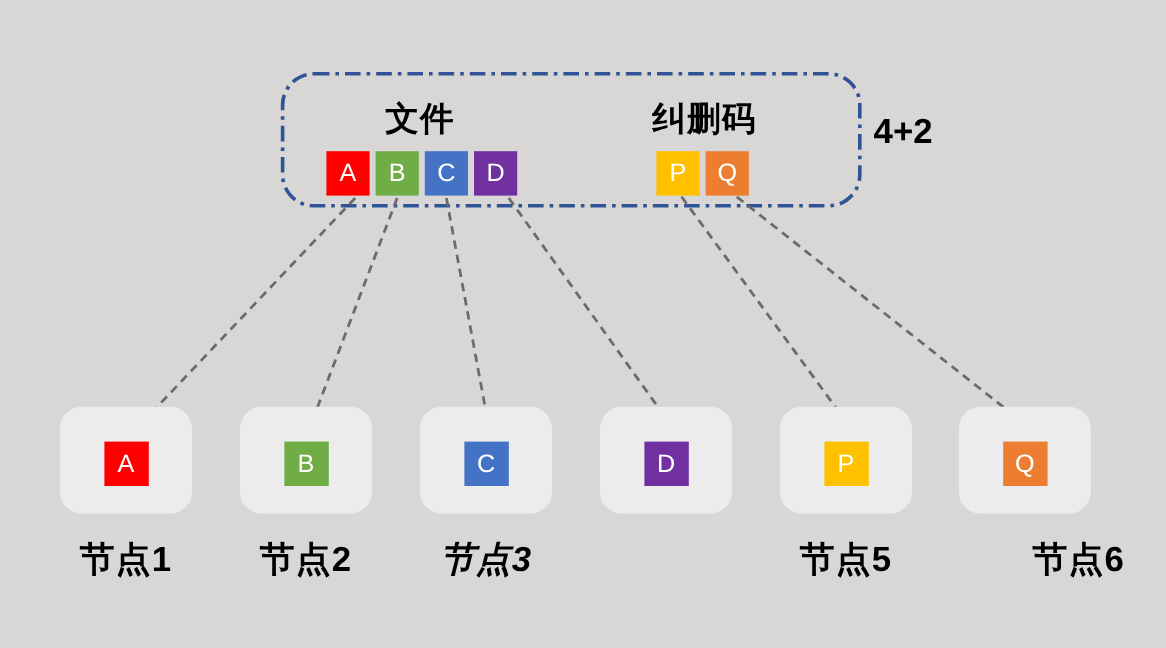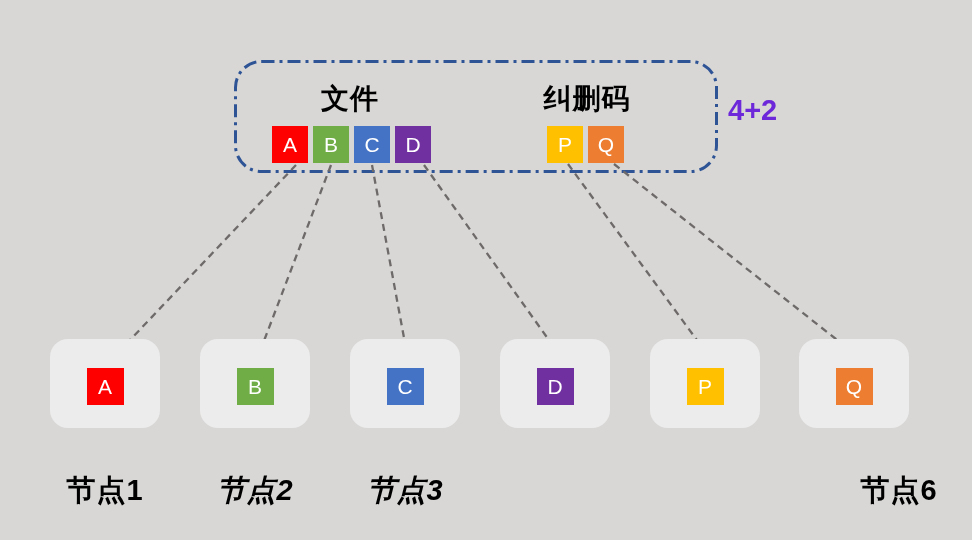--- a/index.html
+++ b/index.html
@@ -15,21 +15,21 @@
     position: absolute;
     font-size: 28px;
     font-weight: bold;
     color: #000;
     text-align: center;
     letter-spacing: 1px;
   }
   .scheme-label {
     position: absolute;
     left: 728px; top: 94px; width: 80px;
-    font-size: 29px; font-weight: bold; color: #6d28d9;
+    font-size: 29px; font-weight: bold; color: #000000;
     text-align: left;
   }
   .block {
     position: absolute;
     width: 36px; height: 37px;
     display: flex; align-items: center; justify-content: center;
     color: #fff; font-size: 21px; line-height: 1;
   }
   .node-card {
     position: absolute;
@@ -45,21 +45,20 @@
     color: #fff; font-size: 21px; line-height: 1;
     margin-top: 5px;
   }
   .node-label {
     position: absolute;
     top: 447px;
     width: 150px;
     font-size: 29px; font-weight: bold; color: #000;
     text-align: center;
     letter-spacing: 1px;
-    margin-top: 24px;
   }
 </style>
 </head>
 <body>
 
 <div class="canvas" style="background-color: rgb(216, 215, 214);">
 
   <svg class="layer" width="972" height="540" viewBox="0 0 972 540">
     <defs>
       <marker id="arrowhead" markerUnits="userSpaceOnUse" markerWidth="12" markerHeight="12" refX="8" refY="4.5" orient="auto">
@@ -104,17 +103,18 @@
     <div class="node-block" style="background-color: rgb(112, 48, 160);">D</div>
   </div>
   <div class="node-card" style="left:650px;">
     <div class="node-block" style="background-color: rgb(255, 192, 0);">P</div>
   </div>
   <div class="node-card" style="left:799px;">
     <div class="node-block" style="background-color: rgb(237, 125, 49);">Q</div>
   </div>
 
   <div class="node-label" style="left:30px;">节点1</div>
-  <div class="node-label" style="left:180px;font-style:italic;">节点2</div>
+  <div class="node-label" style="left:180px;">节点2</div>
   <div class="node-label" style="left:330px;font-style:italic;">节点3</div>
+  <div class="node-label" style="left:630px;">节点5</div>
   <div class="node-label" style="left:824px;">节点6</div>
 
 </div>
 
 </body></html>

